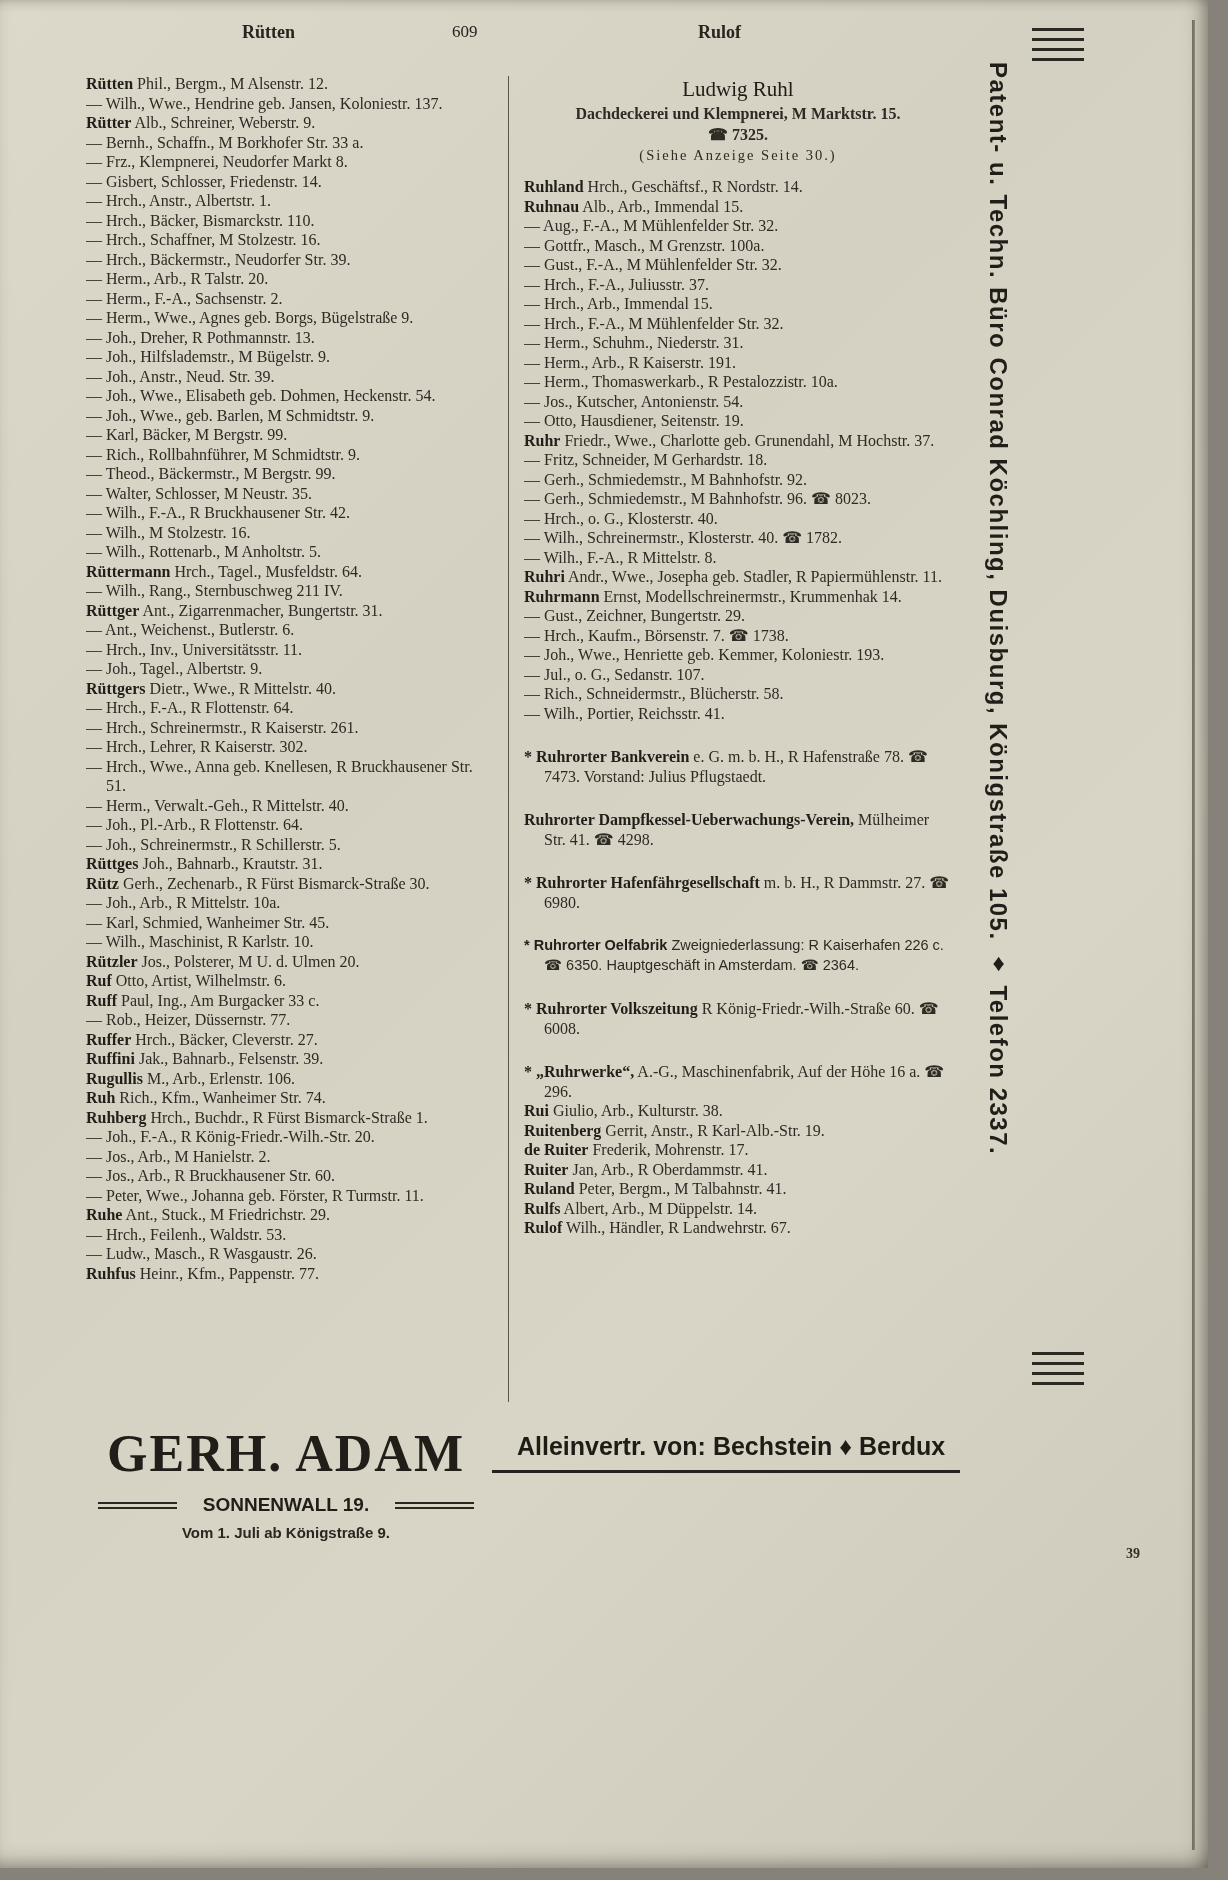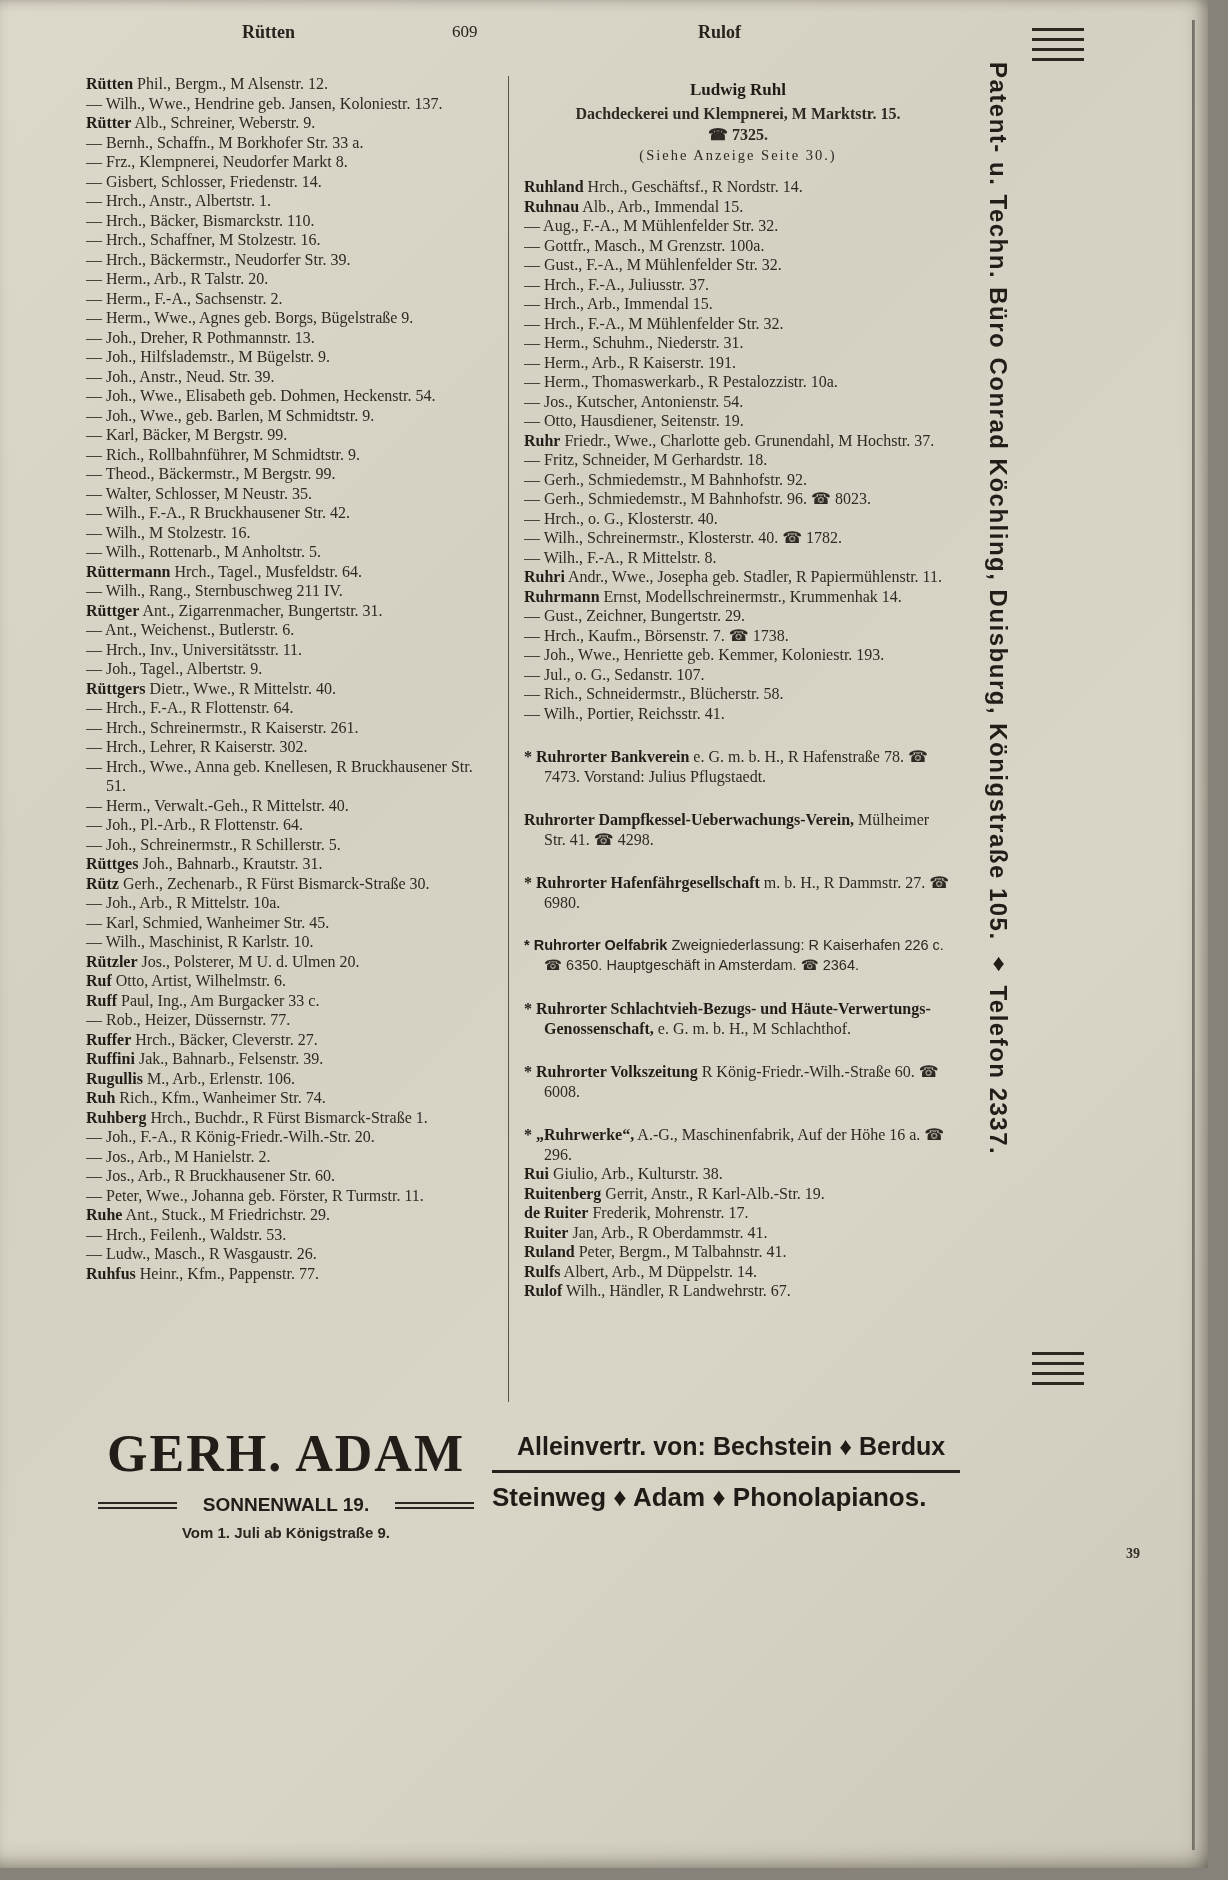--- a/index.html
+++ b/index.html
@@ -30,21 +30,21 @@
   .col { position:absolute; top:74px; font-size:16px; line-height:19.5px; color:#2e2a24; }
   .col-left { left:86px; width:406px; height:1336px; overflow:hidden; }
   .col-right { left:524px; width:428px; height:1336px; overflow:hidden; }
   .entry { padding-left:20px; text-indent:-20px; }
   .entry .lead { font-weight:bold; color:#221e19; }
   .entry.gap { margin-top:24px; }
   .entry.roman { font-family:"Liberation Sans", sans-serif; font-size:14.5px; }
 
   
   .featured { text-align:center; margin:2px 0 12px 0; text-indent:0; }
-  .f-title { font-size:17px; font-weight:bold; line-height:27px; color:#1f1b16; }
+  .f-title { font-size:21px; font-weight:normal; line-height:27px; color:#1f1b16; }
   .f-sub { font-size:17px; font-weight:bold; line-height:23px; }
   .f-line { font-size:16px; font-weight:bold; line-height:21px; }
   .f-phone { font-size:16px; font-weight:bold; line-height:21px; }
   .f-note { font-size:14.5px; letter-spacing:2px; line-height:20px; }
 
   
   .margin-ad {
     position:absolute; left:956px; top:62px; height:1288px; width:56px;
     writing-mode:vertical-rl;
     font-family:"Liberation Sans", sans-serif;
@@ -186,21 +186,20 @@
         <div class="entry"><span class="lead"></span><span>— Gust., Zeichner, Bungertstr. 29.</span></div>
         <div class="entry"><span class="lead"></span><span>— Hrch., Kaufm., Börsenstr. 7. ☎ 1738.</span></div>
         <div class="entry"><span class="lead"></span><span>— Joh., Wwe., Henriette geb. Kemmer, Koloniestr. 193.</span></div>
         <div class="entry"><span class="lead"></span><span>— Jul., o. G., Sedanstr. 107.</span></div>
         <div class="entry"><span class="lead"></span><span>— Rich., Schneidermstr., Blücherstr. 58.</span></div>
         <div class="entry"><span class="lead"></span><span>— Wilh., Portier, Reichsstr. 41.</span></div>
         <div class="entry gap"><span class="lead">* Ruhrorter Bankverein</span><span> e. G. m. b. H., R Hafenstraße 78. ☎ 7473. Vorstand: Julius Pflugstaedt.</span></div>
         <div class="entry gap"><span class="lead">Ruhrorter Dampfkessel-Ueberwachungs-Verein,</span><span> Mülheimer Str. 41. ☎ 4298.</span></div>
         <div class="entry gap"><span class="lead">* Ruhrorter Hafenfährgesellschaft</span><span> m. b. H., R Dammstr. 27. ☎ 6980.</span></div>
         <div class="entry gap roman"><span class="lead">* Ruhrorter Oelfabrik</span><span> Zweigniederlassung: R Kaiserhafen 226 c. ☎ 6350. Hauptgeschäft in Amsterdam. ☎ 2364.</span></div>
-        <div class="entry gap"><span class="lead">* Ruhrorter Schlachtvieh-Bezugs- und Häute-Verwertungs-Genossenschaft,</span><span> e. G. m. b. H., M Schlachthof.</span></div>
         <div class="entry gap"><span class="lead">* Ruhrorter Volkszeitung</span><span> R König-Friedr.-Wilh.-Straße 60. ☎ 6008.</span></div>
         <div class="entry gap"><span class="lead">* „Ruhrwerke“,</span><span> A.-G., Maschinenfabrik, Auf der Höhe 16 a. ☎ 296.</span></div>
         <div class="entry"><span class="lead">Rui</span><span> Giulio, Arb., Kulturstr. 38.</span></div>
         <div class="entry"><span class="lead">Ruitenberg</span><span> Gerrit, Anstr., R Karl-Alb.-Str. 19.</span></div>
         <div class="entry"><span class="lead">de Ruiter</span><span> Frederik, Mohrenstr. 17.</span></div>
         <div class="entry"><span class="lead">Ruiter</span><span> Jan, Arb., R Oberdammstr. 41.</span></div>
         <div class="entry"><span class="lead">Ruland</span><span> Peter, Bergm., M Talbahnstr. 41.</span></div>
         <div class="entry"><span class="lead">Rulfs</span><span> Albert, Arb., M Düppelstr. 14.</span></div>
         <div class="entry"><span class="lead">Rulof</span><span> Wilh., Händler, R Landwehrstr. 67.</span></div>
       </div>
@@ -213,17 +212,16 @@
 
   <div class="adam-name">GERH. ADAM</div>
   <div class="adam-addr-row">
     <div class="adam-rule"></div>
     <div class="adam-addr">SONNENWALL 19.</div>
     <div class="adam-rule"></div>
   </div>
   <div class="adam-note">Vom 1. Juli ab Königstraße 9.</div>
   <div class="dealer-line1">Alleinvertr. von: Bechstein ♦ Berdux</div>
   <div class="dealer-rule"></div>
-  <div class="dealer-line2">Steinweg ♦ Adam ♦ Phonolapianos.</div>
 
   <div class="page-sig">39</div>
 
 </div>
 
 </body></html>

